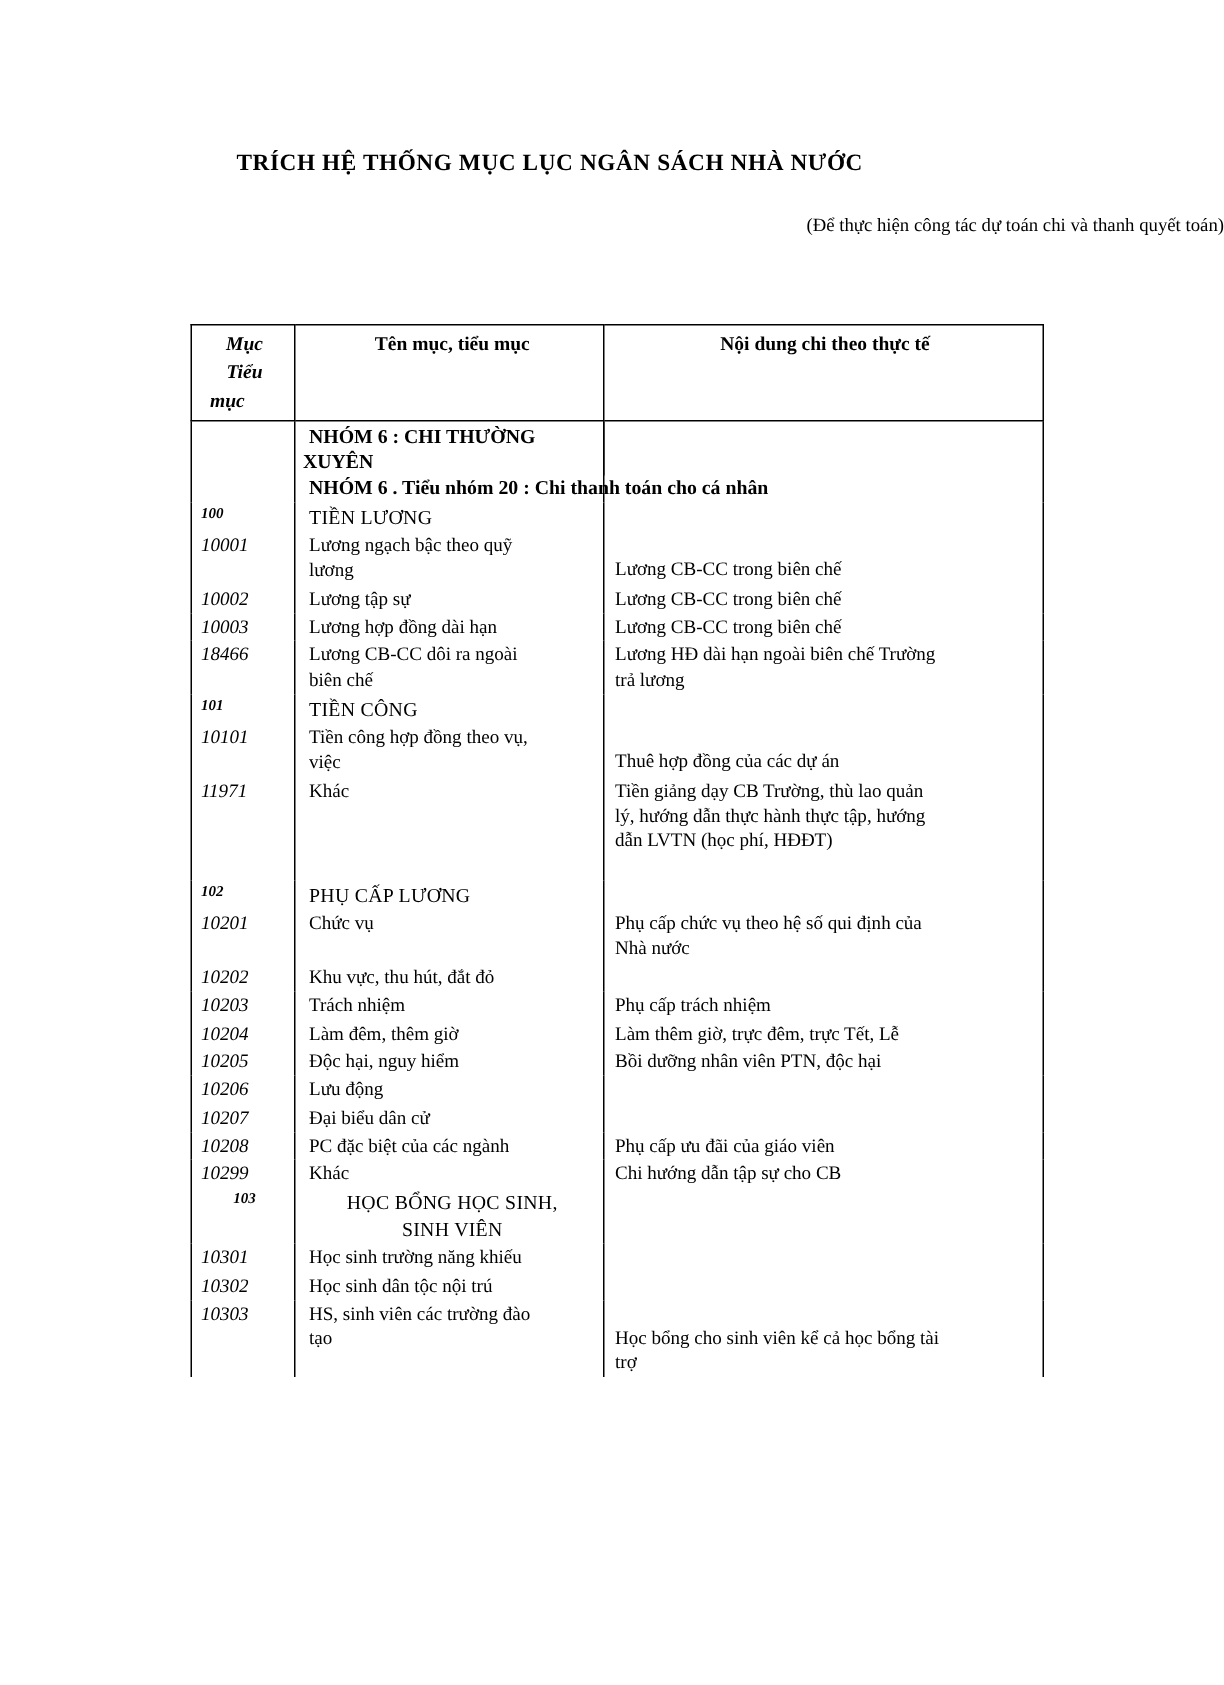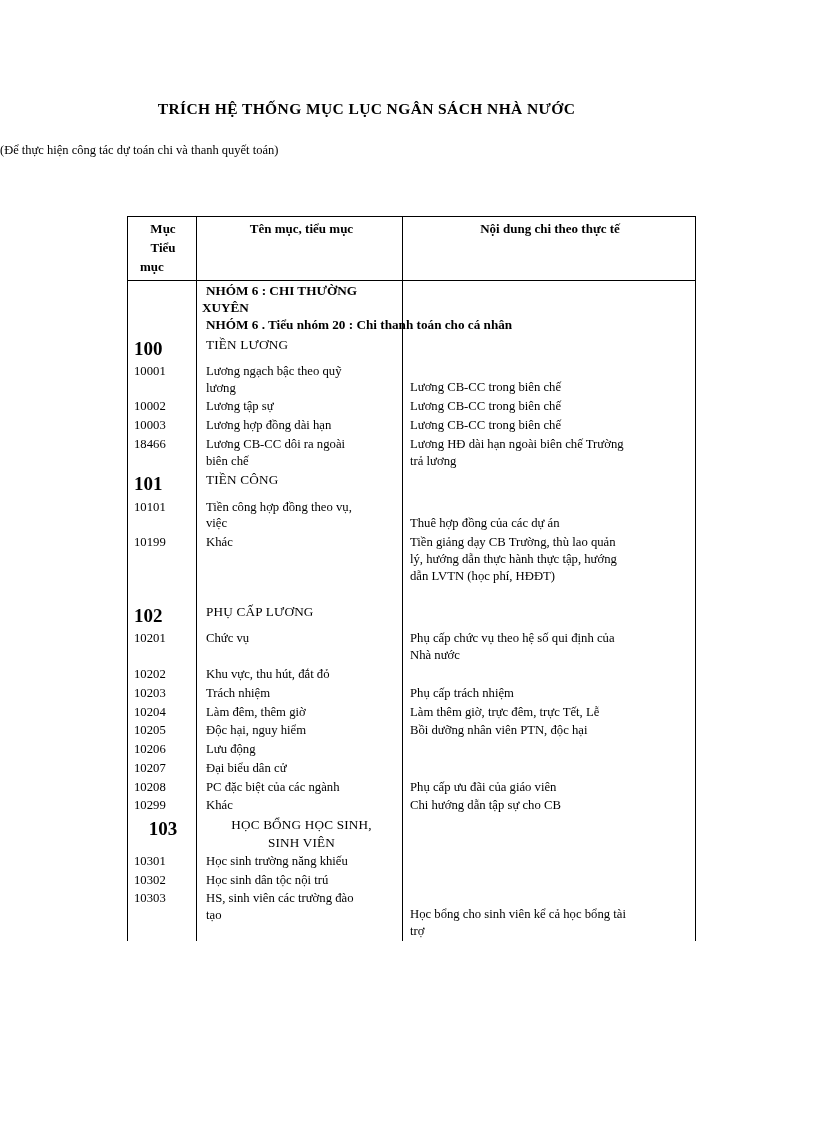--- a/index.html
+++ b/index.html
@@ -29,21 +29,21 @@
     text-align: center;
     font-size: 15.5px;
     font-weight: bold;
     letter-spacing: 0.4px;
   }
   .doc-subtitle {
     position: absolute;
     left: 0;
     top: 143px;
     width: 816px;
-    text-align: left;
+    text-align: right;
     font-size: 12.5px;
   }
 
   
   .tbl-wrap {
     position: absolute;
     left: 127px;
     top: 216px;
     width: 568px;
   }
@@ -69,21 +69,21 @@
     border-top: 1.3px solid #000;
     border-bottom: 1.3px solid #000;
   }
   
   table.mluc td + td { border-left-width: 1.1px; }
 
   .cell {
     padding: 1px 4px 1px 6px;
     min-height: 15px;
   }
-  .c1cell { padding: 1px 4px 1px 6px; }
+  .c1cell { padding: 1px 4px 1px 6px; font-style: italic; }
   .c2cell { padding: 1px 5px 1px 9px; }
   .c3cell { padding: 1px 5px 1px 7px; }
 
   .hdr .cell {
     padding-top: 3px;
     padding-bottom: 3px;
   }
   .hdr-c1 {
     font-weight: bold;
     text-align: center;
@@ -95,21 +95,21 @@
   .hdr-c2, .hdr-c3 {
     font-weight: bold;
     text-align: center;
     font-size: 13px;
   }
 
   .bold { font-weight: bold; }
   .grp-title { font-weight: bold; font-size: 13.2px; }
   .sec-name { font-weight: normal; font-size: 13.2px; letter-spacing: 0.2px; }
   .code { font-size: 12.7px; }
-  .code.bold { font-size: 19px; }
+  .code.bold { font-size: 10px; }
 
   
   td.nb-right { border-right: none; }
   td.nb-left  { border-left: none; }
 
   .spanline {
     white-space: nowrap;
     font-weight: bold;
     font-size: 13.2px;
   }
@@ -235,21 +235,21 @@
             </td>
             <td>
               <div class="cell c2cell">Tiền  công hợp đồng theo vụ,<br>việc</div>
             </td>
             <td>
               <div class="cell c3cell"><span class="blankline"></span>Thuê hợp đồng của các dự án</div>
             </td>
           </tr>
           <tr>
             <td>
-              <div class="cell c1cell code">10199</div>
+              <div class="cell c1cell code">11971</div>
             </td>
             <td>
               <div class="cell c2cell">Khác</div>
             </td>
             <td>
               <div class="cell c3cell">Tiền  giảng  dạy CB Trường, thù lao quản<br>lý, hướng  dẫn thực hành thực tập, hướng<br>dẫn LVTN (học phí, HĐĐT)</div>
             </td>
           </tr>
           <tr class="rowpad-sm">
             <td>

